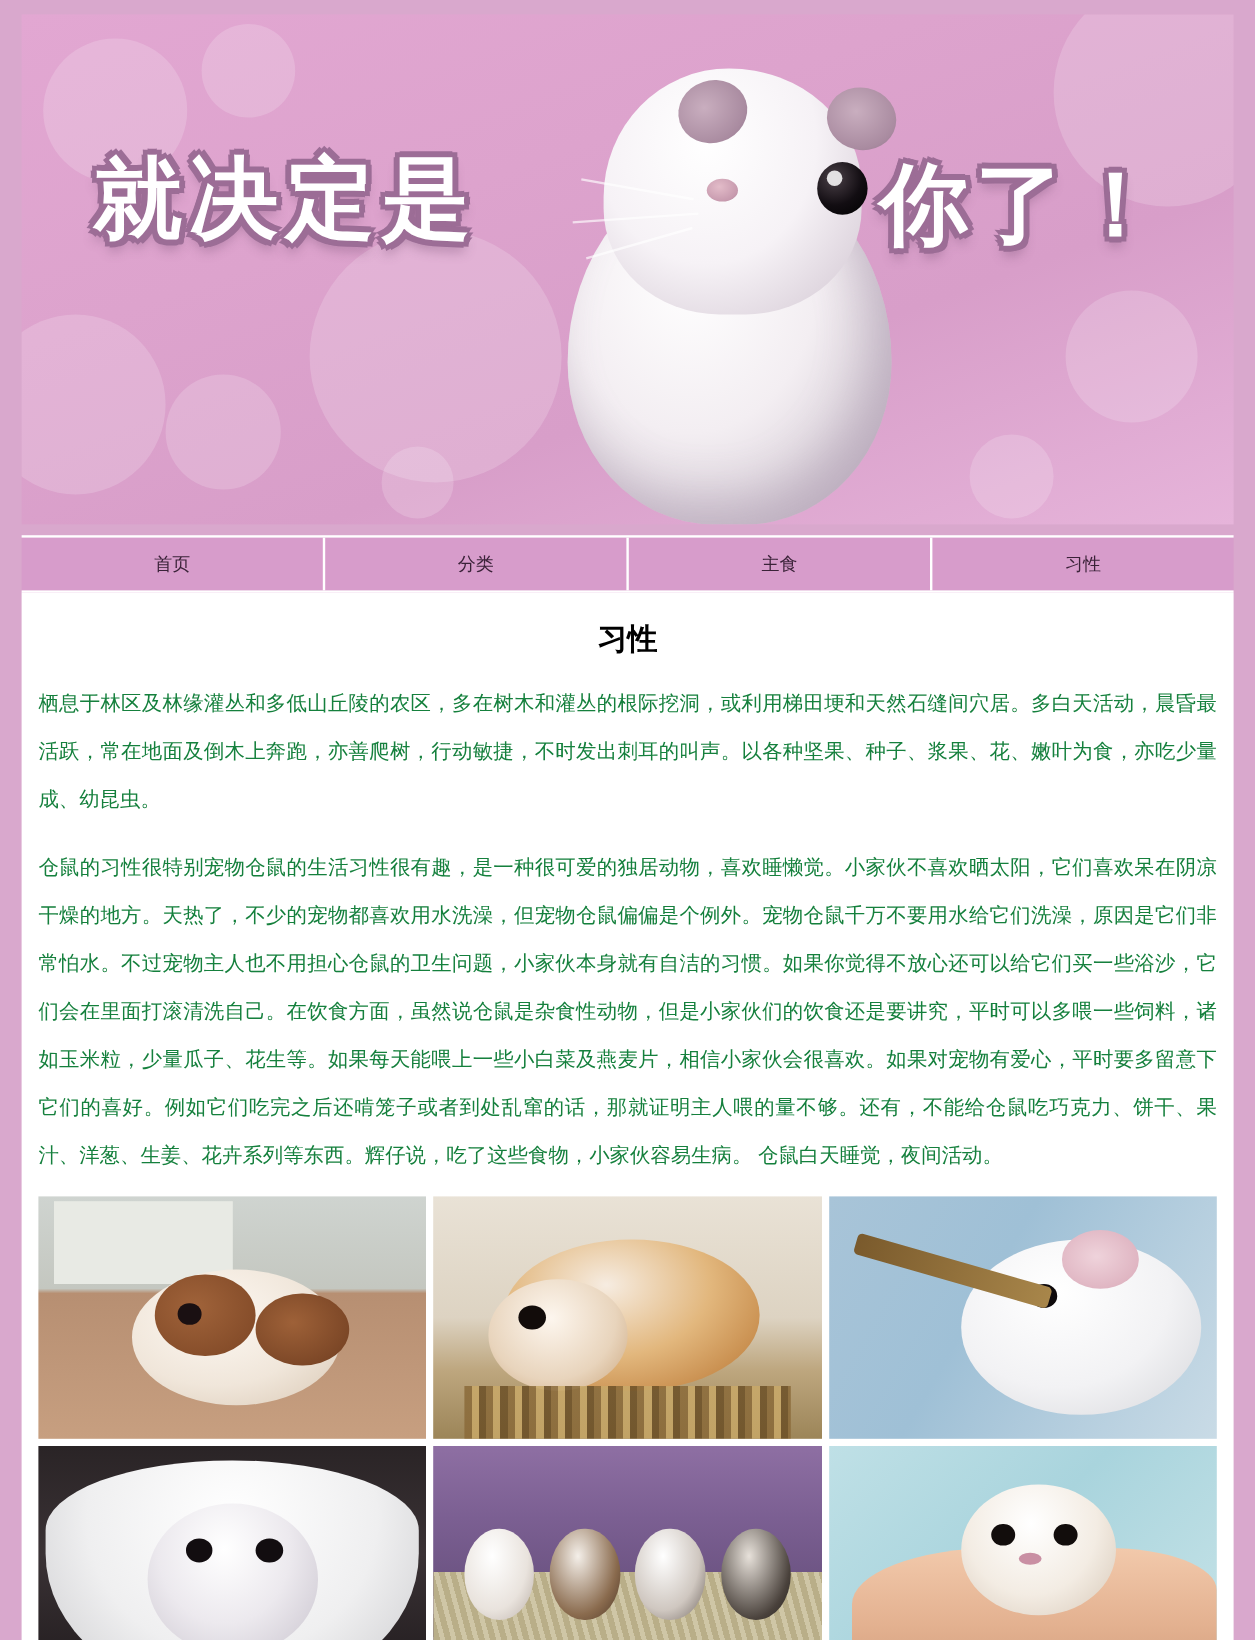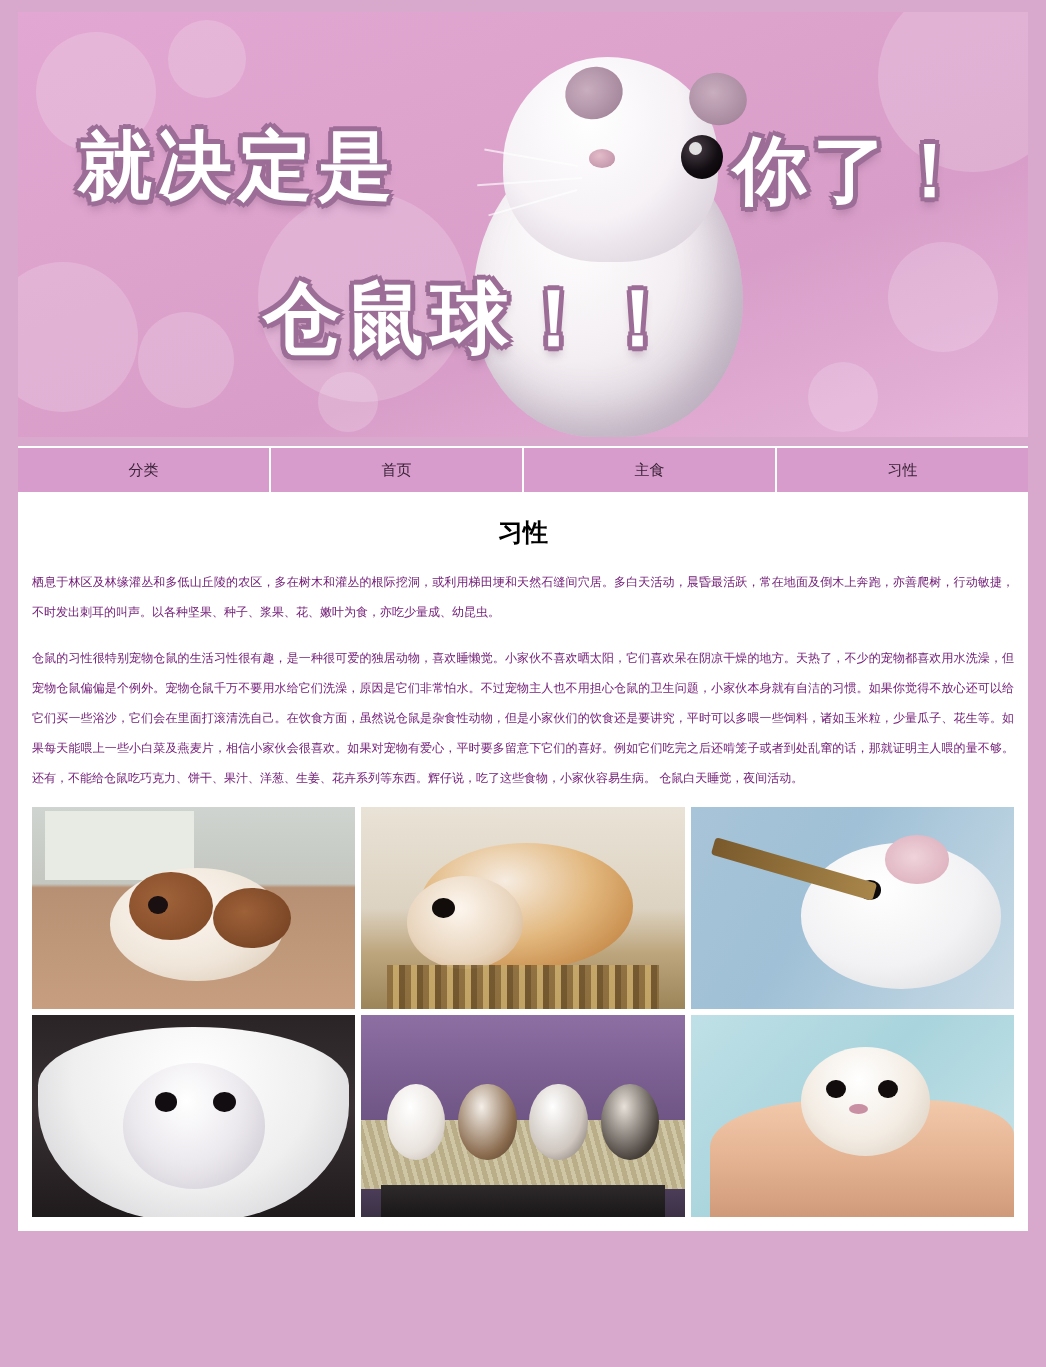--- a/index.html
+++ b/index.html
@@ -145,23 +145,23 @@
     padding: 16px 14px 14px 14px;
   }
   .page-title {
     text-align: center;
     font-size: 25px;
     font-weight: bold;
     color: #000;
     margin: 6px 0 18px 0;
   }
   .para {
-    font-size: 12px;
-    line-height: 30px;
-    color: #701a75;
+    font-size: 17px;
+    line-height: 40px;
+    color: #15803d;
     text-align: justify;
     margin: 0 0 16px 0;
   }
   .para:last-of-type { margin-bottom: 14px; }
 
   
   .gallery {
     display: grid;
     grid-template-columns: repeat(3, 1fr);
     gap: 6px;
@@ -282,27 +282,26 @@
         <div class="ham-nose"></div>
         <div class="ham-whisk" style="left:-20px; top:108px; width:95px; transform:rotate(10deg);"></div>
         <div class="ham-whisk" style="left:-26px; top:120px; width:105px; transform:rotate(-4deg);"></div>
         <div class="ham-whisk" style="left:-18px; top:132px; width:92px; transform:rotate(-16deg);"></div>
       </div>
     </div>
 
     <div class="banner-text">
       <div class="bt bt-line1">就决定是</div>
       <div class="bt bt-line1b">你了！</div>
-      <div class="bt bt-line2">仓鼠球！！</div>
     </div>
   </div>
 
   <div class="nav">
+    <div class="nav-item">首页</div>
     <div class="nav-item">分类</div>
-    <div class="nav-item">首页</div>
     <div class="nav-item">主食</div>
     <div class="nav-item">习性</div>
   </div>
 
   <div class="content">
     <div class="page-title">习性</div>
     <p class="para">栖息于林区及林缘灌丛和多低山丘陵的农区，多在树木和灌丛的根际挖洞，或利用梯田埂和天然石缝间穴居。多白天活动，晨昏最活跃，常在地面及倒木上奔跑，亦善爬树，行动敏捷，不时发出刺耳的叫声。以各种坚果、种子、浆果、花、嫩叶为食，亦吃少量成、幼昆虫。</p>
     <p class="para">仓鼠的习性很特别宠物仓鼠的生活习性很有趣，是一种很可爱的独居动物，喜欢睡懒觉。小家伙不喜欢晒太阳，它们喜欢呆在阴凉干燥的地方。天热了，不少的宠物都喜欢用水洗澡，但宠物仓鼠偏偏是个例外。宠物仓鼠千万不要用水给它们洗澡，原因是它们非常怕水。不过宠物主人也不用担心仓鼠的卫生问题，小家伙本身就有自洁的习惯。如果你觉得不放心还可以给它们买一些浴沙，它们会在里面打滚清洗自己。在饮食方面，虽然说仓鼠是杂食性动物，但是小家伙们的饮食还是要讲究，平时可以多喂一些饲料，诸如玉米粒，少量瓜子、花生等。如果每天能喂上一些小白菜及燕麦片，相信小家伙会很喜欢。如果对宠物有爱心，平时要多留意下它们的喜好。例如它们吃完之后还啃笼子或者到处乱窜的话，那就证明主人喂的量不够。还有，不能给仓鼠吃巧克力、饼干、果汁、洋葱、生姜、花卉系列等东西。辉仔说，吃了这些食物，小家伙容易生病。 仓鼠白天睡觉，夜间活动。</p>
 
     <div class="gallery">

